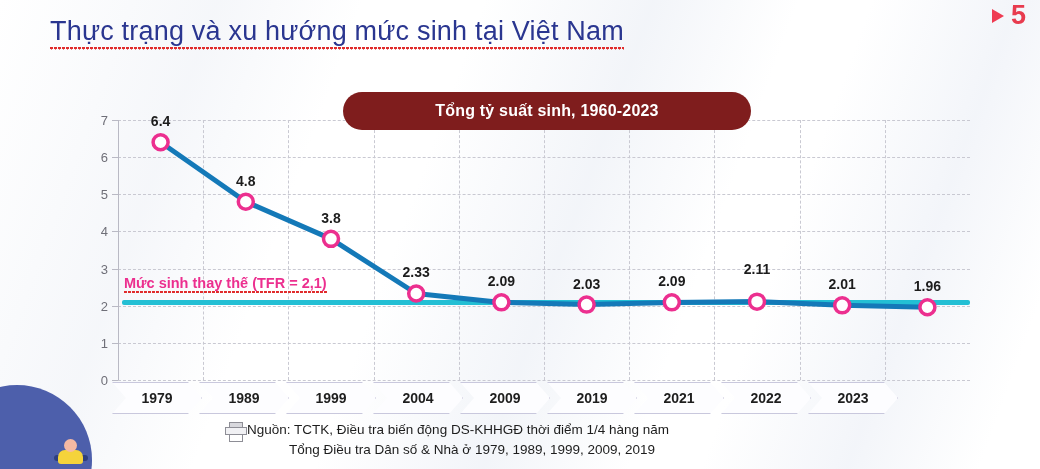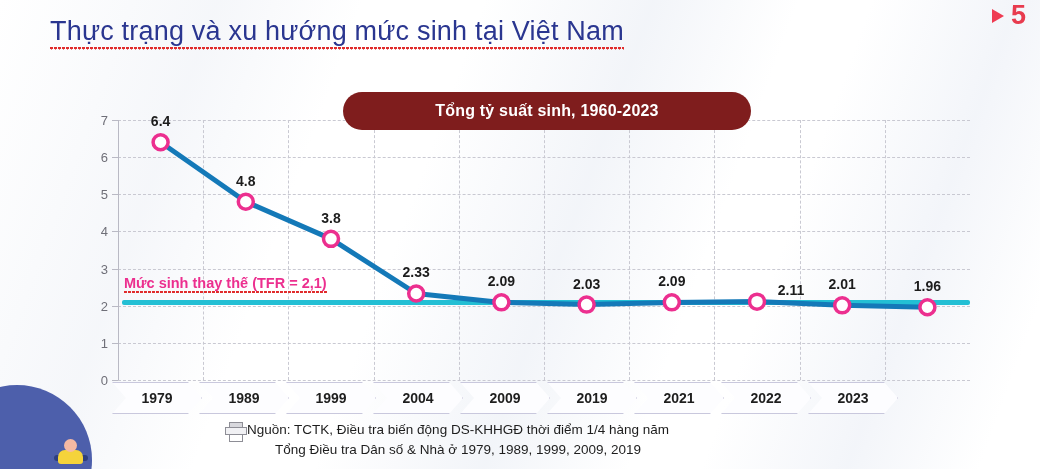--- a/index.html
+++ b/index.html
@@ -221,21 +221,21 @@
         <circle cx="809.4" cy="187.2" r="7.5" fill="#ffffff" stroke="#ec2f8f" stroke-width="3.5"></circle>
       </svg>
     <div id="pt-labels">
         <div class="pt-label" style="left: 42.6px; top: 9.28571px;">6.4</div>
         <div class="pt-label" style="left: 127.8px; top: 68.7143px;">4.8</div>
         <div class="pt-label" style="left: 213px; top: 105.857px;">3.8</div>
         <div class="pt-label" style="left: 298.2px; top: 160.457px;">2.33</div>
         <div class="pt-label" style="left: 383.4px; top: 169.371px;">2.09</div>
         <div class="pt-label" style="left: 468.6px; top: 171.6px;">2.03</div>
         <div class="pt-label" style="left: 553.8px; top: 169.371px;">2.09</div>
-        <div class="pt-label" style="left: 639px; top: 178px; margin-left: 34px;">2.11</div>
+        <div class="pt-label" style="left: 639px; top: 157px;">2.11</div>
         <div class="pt-label" style="left: 724.2px; top: 172.343px;">2.01</div>
         <div class="pt-label" style="left: 809.4px; top: 174.2px;">1.96</div>
       </div>
   </div>
 </div>
 
 <div class="xaxis" id="xaxis">
     <div class="chev">1979</div>
     <div class="chev">1989</div>
     <div class="chev">1999</div>
@@ -249,15 +249,15 @@
 
 <div class="source">
   <span class="printer-icon">
     <span class="pi-top"></span>
       <span class="pi-mid"></span>
       <span class="pi-bot"></span>
   </span>
   <span class="source-text">
     <span class="src-lbl">Nguồn:</span>
     <span>TCTK, Điều tra biến động DS-KHHGĐ thời điểm 1/4 hàng năm</span><br>
-    <span style="display:inline-block;margin-left:28px">Tổng Điều tra Dân số &amp; Nhà ở 1979, 1989, 1999, 2009, 2019</span>
+    <span style="display:inline-block;margin-left:42px">Tổng Điều tra Dân số &amp; Nhà ở 1979, 1989, 1999, 2009, 2019</span>
   </span>
 </div>
 
 </body></html>

